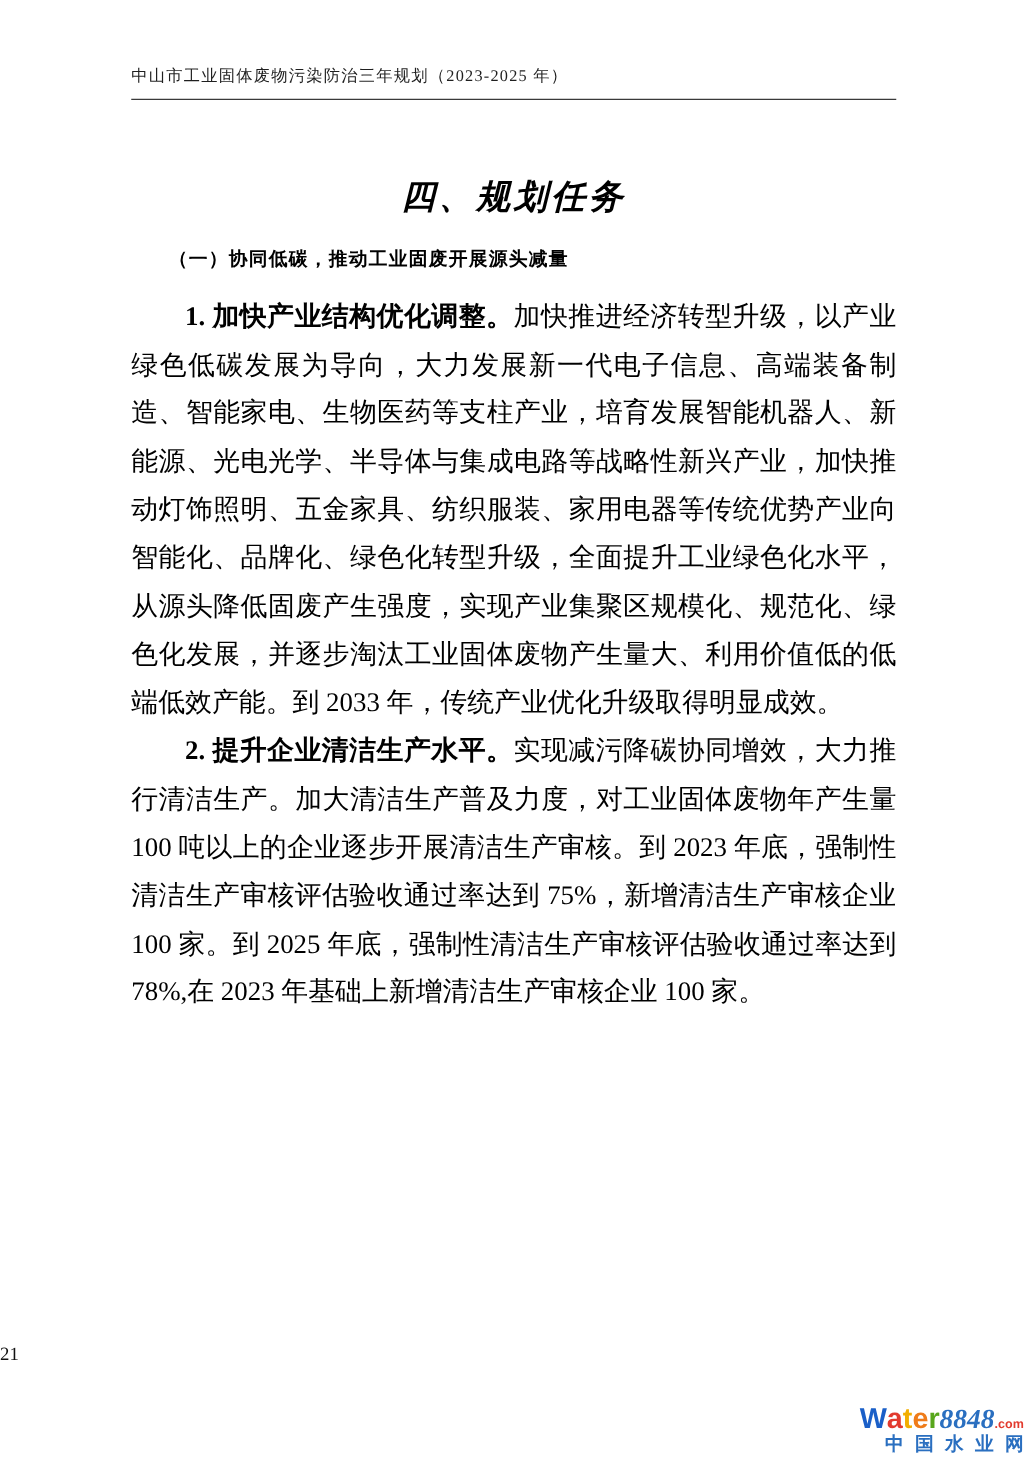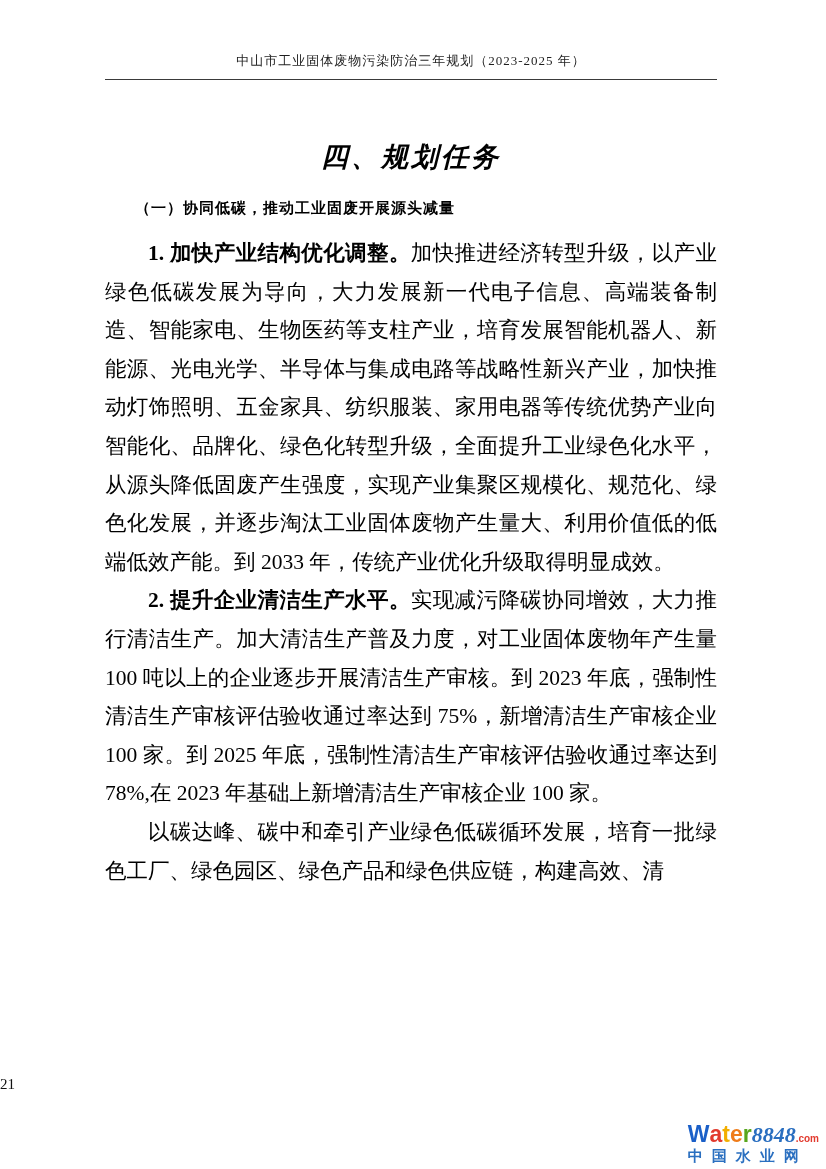--- a/index.html
+++ b/index.html
@@ -7,21 +7,20 @@
     width:826px; height:1169px;
     background:#ffffff;
     position:relative;
     overflow:hidden;
     font-family:"Liberation Serif","DejaVu Serif",serif;
     color:#000;
   }
   
   .doc-header {
     position:absolute; left:105px; top:52px; width:612px;
-    text-align:center;
     font-size:13px; color:#1f1f1f;
     padding-bottom:9px;
     border-bottom:1px solid #3a3a3a;
     letter-spacing:1px;
   }
   
   .doc-body {
     position:absolute; left:105px; top:136px; width:612px;
   }
   .section-title {
@@ -49,21 +48,21 @@
   .para.first { margin-top:8px; }
   .para b { font-weight:bold; }
   
   .page-number {
     position:absolute; left:0; right:0; top:1076px;
     font-size:15px; color:#111;
   }
   
   .watermark {
     position:absolute; right:7px; bottom:5px;
-    text-align:left;
+    text-align:right;
     font-family:"Liberation Sans","DejaVu Sans",sans-serif;
     line-height:1.05;
     white-space:nowrap;
   }
   .wm-line1 { font-size:23px; font-weight:bold; }
   .wm-letter { display:inline-block; }
   .wm-number {
     font-family:"Liberation Serif","DejaVu Serif",serif;
     font-style:italic; font-weight:bold;
     font-size:22px;
@@ -88,21 +87,20 @@
 
     <h1 class="section-title">四、规划任务</h1>
 
     <h2 class="subsection-title">（一）协同低碳，推动工业固废开展源头减量</h2>
 
     <p class="para first"><b>1. 加快产业结构优化调整。</b><span>加快推进经济转型升级，以产业绿色低碳发展为导向，大力发展新一代电子信息、高端装备制造、智能家电、生物医药等支柱产业，培育发展智能机器人、新能源、光电光学、半导体与集成电路等战略性新兴产业，加快推动灯饰照明、五金家具、纺织服装、家用电器等传统优势产业向智能化、品牌化、绿色化转型升级，全面提升工业绿色化水平，从源头降低固废产生强度，实现产业集聚区规模化、规范化、绿色化发展，并逐步淘汰工业固体废物产生量大、利用价值低的低端低效产能。到 2033 年，传统产业优化升级取得明显成效。</span></p>
 
     <p class="para"><b>2. 提升企业清洁生产水平。</b><span>实现减污降碳协同增效，大力推行清洁生产。加大清洁生产普及力度，对工业固体废物年产生量 100 吨以上的企业逐步开展清洁生产审核。到 2023 年底，强制性清洁生产审核评估验收通过率达到 75%，新增清洁生产审核企业 100 家。到 2025 年底，强制性清洁生产审核评估验收通过率达到 78%,在 2023 年基础上新增清洁生产审核企业 100 家。</span></p>
 
 
-    <p class="para"><b></b><span>以碳达峰、碳中和牵引产业绿色低碳循环发展，培育一批绿色工厂、绿色园区、绿色产品和绿色供应链，构建高效、清</span></p>
 
   </main>
 
   <div class="page-number">21</div>
 
   <div class="watermark">
     <div class="wm-line1">
       <span class="wm-letter" style="color: rgb(26, 95, 200);">W</span><span class="wm-letter" style="color: rgb(226, 58, 46);">a</span><span class="wm-letter" style="color: rgb(242, 174, 0);">t</span><span class="wm-letter" style="color: rgb(239, 124, 26);">e</span><span class="wm-letter" style="color: rgb(88, 166, 28);">r</span><span class="wm-number" style="color: rgb(42, 111, 192);">8848</span><span class="wm-domain" style="color: rgb(226, 58, 46);">.com</span>
     </div>
     <div class="wm-subtitle" style="color: rgb(42, 111, 192);">中国水业网</div>

